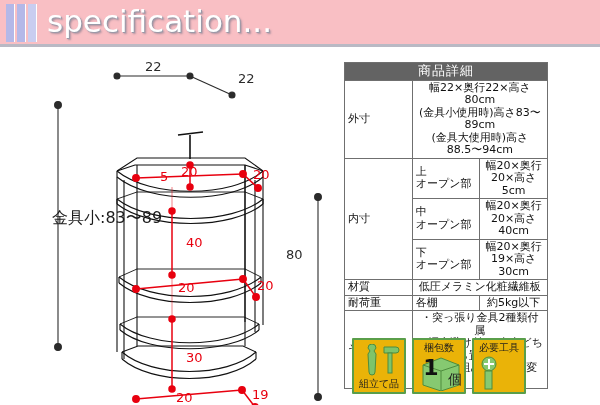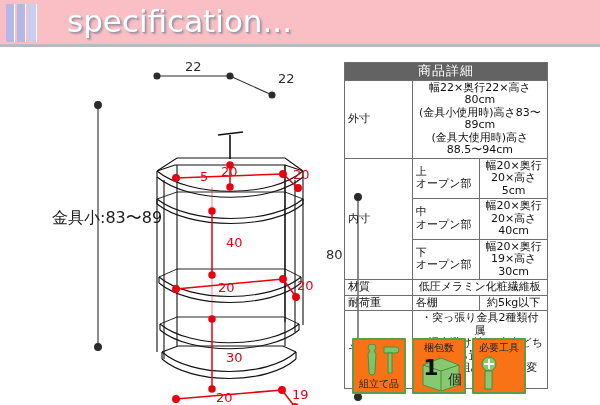--- a/index.html
+++ b/index.html
@@ -22,28 +22,28 @@
     position:absolute;left:6px;top:4px;width:36px;height:38px;
   }
   #header-bars span{
     position:absolute;top:0;width:8px;height:38px;
     background:#b4b8e8;border-right:1px solid #ffffff;
   }
   #header-bars span:nth-child(1){left:0;}
   #header-bars span:nth-child(2){left:11px;}
   #header-bars span:nth-child(3){left:22px;background:#c9cdf0;}
   #header-title{
-    position:absolute;left:67px;top:3px;
+    position:absolute;left:47px;top:3px;
     font-size:31px;color:#ffffff;letter-spacing:0px;
     text-shadow:1px 1px 0 #9a9aa8, 2px 2px 2px rgba(110,110,130,.55);
     font-weight:400;
   }
   
   #diagram{
-    position:absolute;left:0;top:47px;width:340px;height:298px;padding-left:40px;
+    position:absolute;left:0;top:47px;width:340px;height:298px;
   }
   #diagram svg{display:block;}
   .dimtxt{font-family:"DejaVu Sans","Liberation Sans",sans-serif;}
   
   #side-labels{
     position:absolute;left:52px;top:211px;
     font-size:16px;color:#1b1b1b;line-height:13px;white-space:nowrap;
   }
   
   #spec{
@@ -65,21 +65,21 @@
   .lbl{width:40px;text-align:left;white-space:nowrap;}
   .sublbl{width:54px;white-space:nowrap;}
   .val{white-space:normal;text-align:center;}
   
   #badges{
     position:absolute;left:352px;top:338px;width:240px;height:58px;
     display:flex;gap:6px;
   }
   .badge{
     width:54px;height:56px;
-    border:2px solid #5a9e4a;background:#f97316;
+    border:2px solid #5a9e4a;background:#eab308;
     position:relative;box-sizing:border-box;
     border-radius:1px;
   }
   .badge .btxt{
     position:absolute;left:0;width:100%;text-align:center;
     font-size:10px;color:#1d1d1d;line-height:11px;
   }
   .badge .big{
     font-size:22px;color:#111;font-weight:700;
   }

